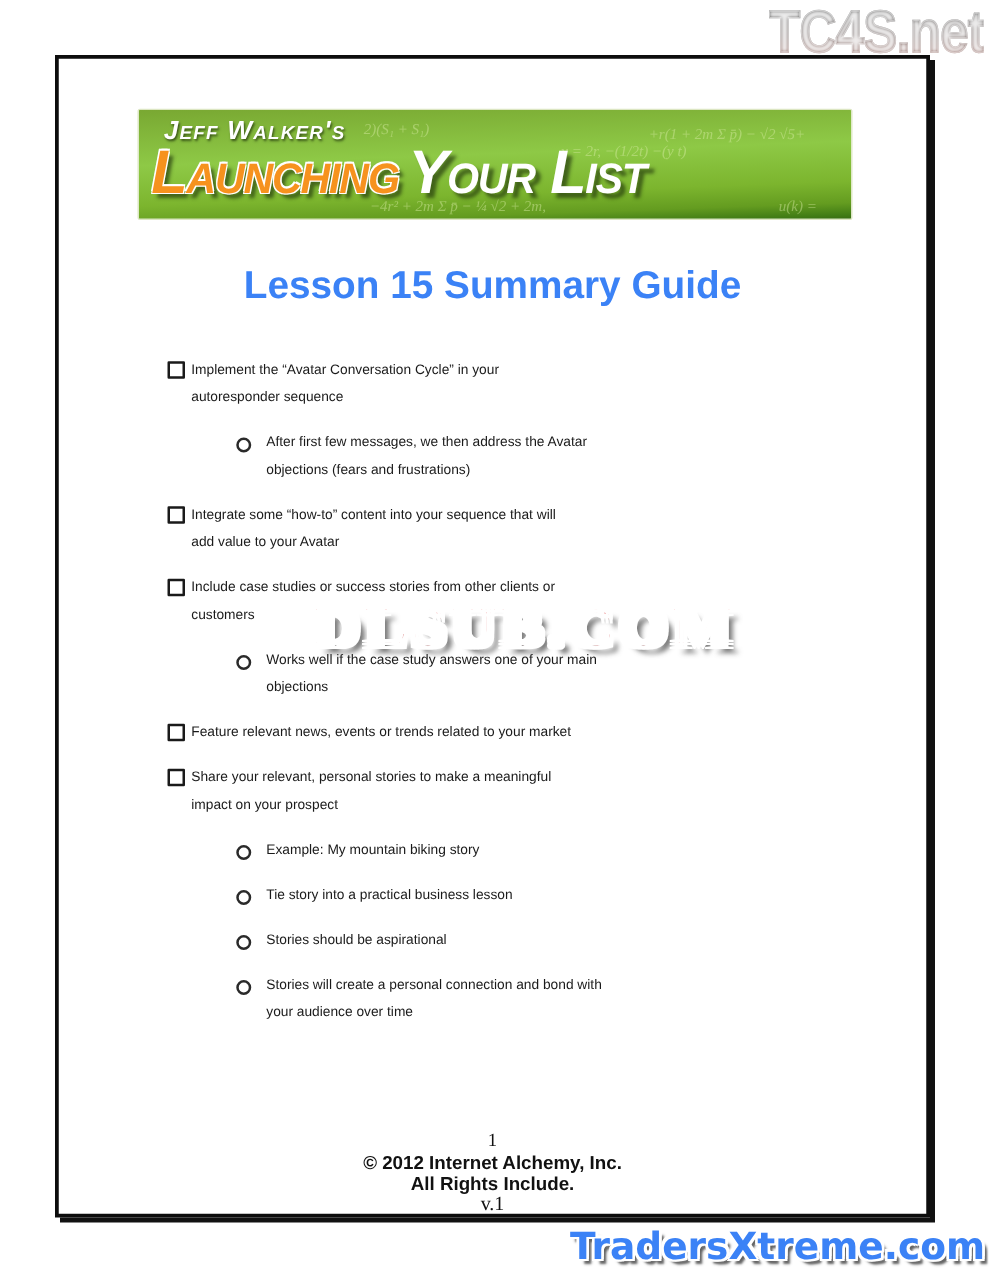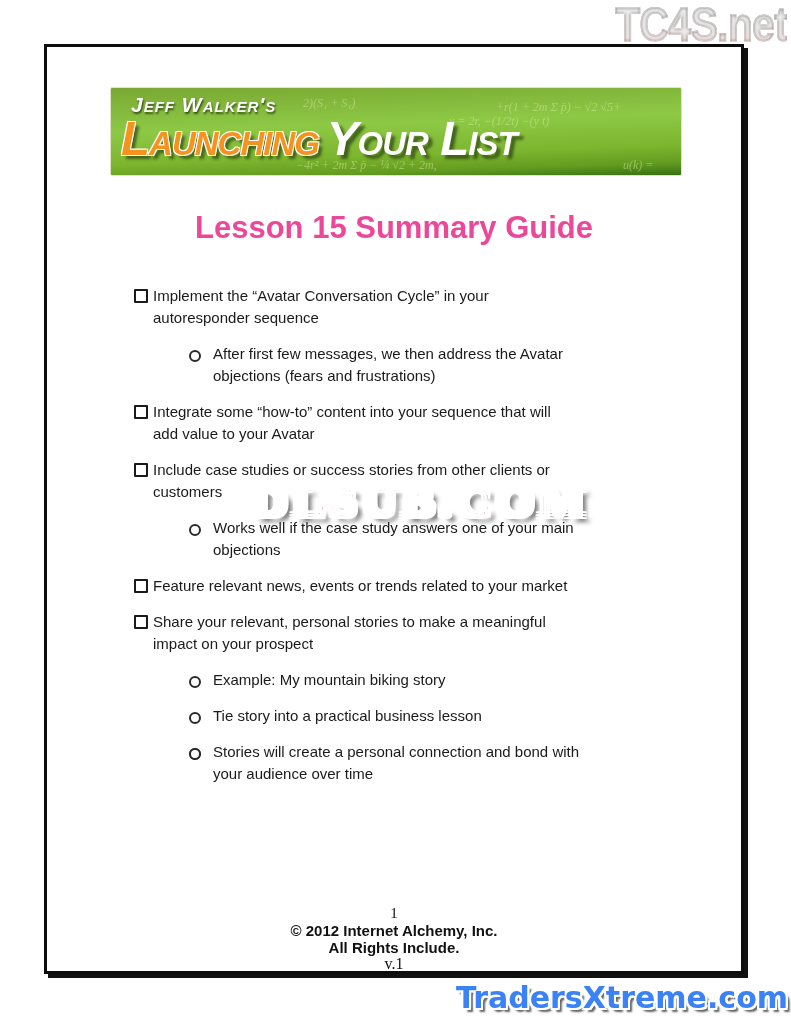--- a/index.html
+++ b/index.html
@@ -9,42 +9,42 @@
   
   .page{position:absolute;left:44px;top:44px;width:700px;height:930px;box-sizing:border-box;
         background:#ffffff;border:3px solid #0d0d0d;box-shadow:4px 4px 0 #111;z-index:1;}
 
   
   .banner{position:absolute;left:63px;top:40px;width:572px;height:89px;box-sizing:border-box;
           border:1px solid #dce6c2;border-radius:2px;overflow:hidden;
           background:linear-gradient(178deg,#79a832 0%,#8ec946 42%,#7cb52e 72%,#649c20 88%,#417c15 97%,#386d12 100%);}
   .banner .formula{position:absolute;color:#d9eda6;opacity:.45;font-style:italic;
           font-family:"Liberation Serif",serif;font-size:12px;white-space:nowrap;}
-  .f0{left:192px;top:8px;}
+  .f0{left:180px;top:8px;}
   .f1{left:338px;top:26px;font-size:11px;text-align:right;}
-  .f2{left:385px;top:12px;font-size:11px;text-align:right;}
+  .f2{left:408px;top:12px;font-size:11px;text-align:right;}
   .f3{left:185px;top:70px;}
   .f4{left:512px;top:70px;}
   .tagline{position:absolute;left:20px;top:5px;color:#ffffff;font-weight:bold;font-style:italic;
            font-variant:small-caps;font-size:21px;letter-spacing:1px;
            text-shadow:1px 2px 2px rgba(30,50,10,.75);}
   .logo-main{position:absolute;left:10px;top:22px;font-weight:bold;font-style:italic;
            font-variant:small-caps;font-size:49px;letter-spacing:-1px;white-space:nowrap;
            transform:scaleX(.97);transform-origin:left;}
   .word-launching{color:#f6921e;
            text-shadow:-1px -1px 0 #fff,1px -1px 0 #fff,-1px 1px 0 #fff,1px 1px 0 #fff,4px 4px 3px rgba(30,50,10,.65);}
   .word-yourlist{color:#ffffff;margin-left:8px;
            text-shadow:4px 4px 3px rgba(30,50,10,.65);}
 
   
   .doc-title{position:absolute;left:0;top:163px;width:100%;text-align:center;
-           font-size:31px;font-weight:bold;color:#ec4899;letter-spacing:0;}
+           font-size:31px;font-weight:bold;color:#3b82f6;letter-spacing:0;}
 
   
-  .list{position:absolute;left:106px;top:238px;width:515px;font-size:15px;line-height:22px;color:#1a1a1a;}
+  .list{position:absolute;left:106px;top:238px;width:515px;font-size:11px;line-height:22px;color:#1a1a1a;}
   .item{position:relative;margin-bottom:14px;white-space:pre-line;}
   .item.l1{width:512px;}
   .item.l2{margin-left:60px;width:455px;}
   .sq-bullet{position:absolute;left:-19px;top:4px;width:10px;height:10px;
            border:2px solid #1a1a1a;border-radius:1px;background:#fff;}
   .ci-bullet{position:absolute;left:-24px;top:7px;width:8px;height:8px;
            border:2px solid #2a2a2a;border-radius:50%;background:#fff;}
 
   
   .footer{position:absolute;left:0;top:858px;width:100%;text-align:center;color:#111;}
@@ -105,21 +105,21 @@
 add value to your Avatar</span></div>
       <div class="item l1"><span class="sq-bullet"></span><span>Include case studies or success stories from other clients or
 customers</span></div>
       <div class="item l2"><span class="ci-bullet"></span><span>Works well if the case study answers one of your main
 objections</span></div>
       <div class="item l1"><span class="sq-bullet"></span><span>Feature relevant news, events or trends related to your market</span></div>
       <div class="item l1"><span class="sq-bullet"></span><span>Share your relevant, personal stories to make a meaningful
 impact on your prospect</span></div>
       <div class="item l2"><span class="ci-bullet"></span><span>Example: My mountain biking story</span></div>
       <div class="item l2"><span class="ci-bullet"></span><span>Tie story into a practical business lesson</span></div>
-      <div class="item l2"><span class="ci-bullet"></span></div>
+      <div class="item l2"><span class="ci-bullet"></span><span>Stories should be aspirational</span></div>
       <div class="item l2"><span class="ci-bullet"></span><span>Stories will create a personal connection and bond with
 your audience over time</span></div>
     </div>
 
     <div class="footer">
       <div class="pg-num">1</div>
       <div class="copy">© 2012 Internet Alchemy, Inc.</div>
       <div class="rights">All Rights Include.</div>
       <div class="version">v.1</div>
     </div>

